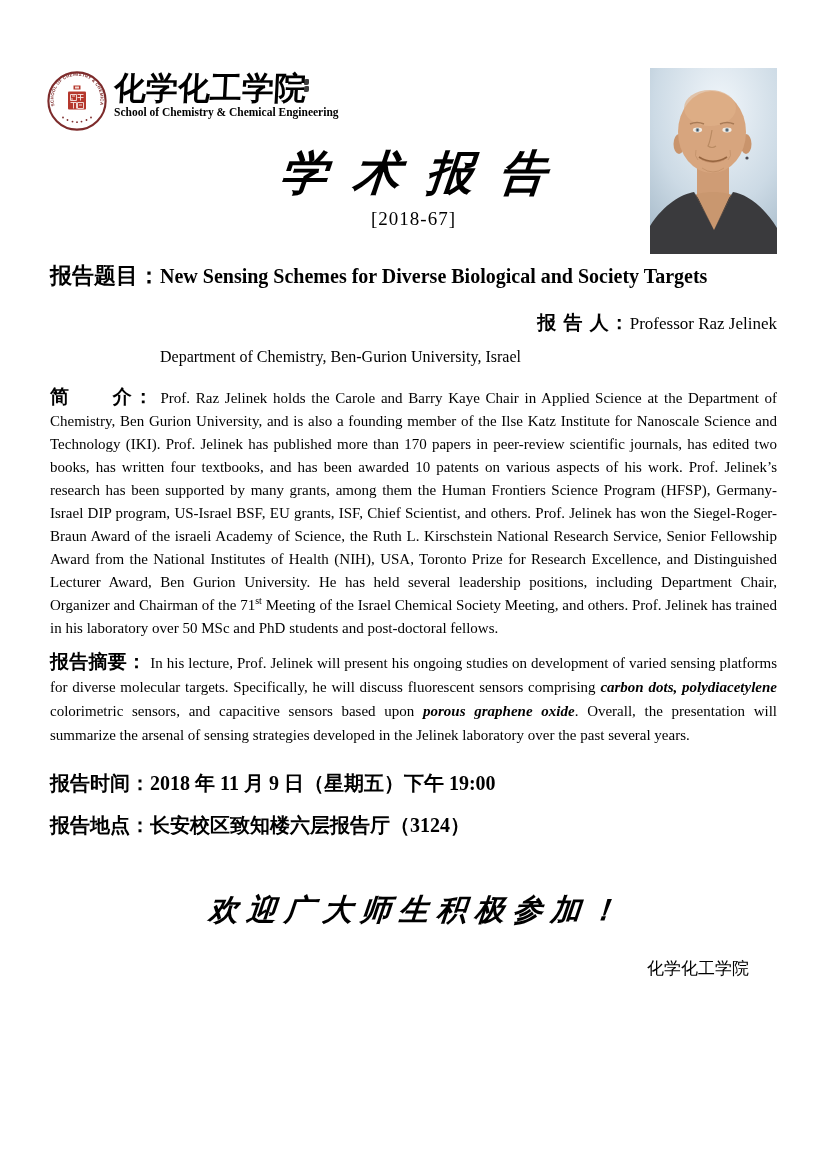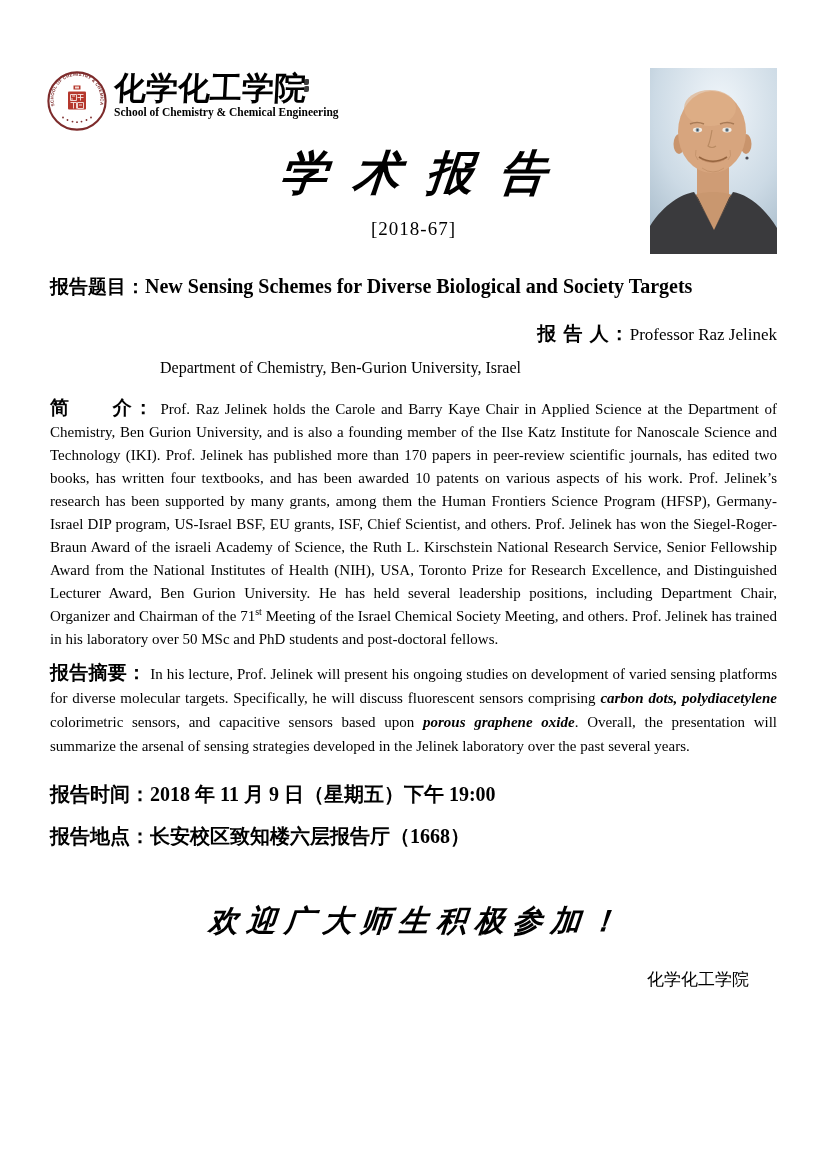--- a/index.html
+++ b/index.html
@@ -30,30 +30,30 @@
   .photo-frame { position: absolute; top: 68px; right: 50px; width: 127px; height: 186px; }
 
   .calligraphy { font-style: italic; font-weight: bold; transform: skewX(-5deg); font-family: "DejaVu Serif", serif; }
 
   .doc-title {
     margin-top: 6px; text-align: center;
     font-size: 47px; line-height: 66px;
     letter-spacing: 26px; padding-left: 26px;
   }
   .doc-number {
-    margin-top: 10px; text-align: center;
+    text-align: center;
     font-size: 19px; line-height: 26px; letter-spacing: 1px;
     font-family: "Liberation Serif", serif;
   }
 
   
   .cn-label { font-family: "Liberation Sans", sans-serif; font-weight: bold; }
 
   .topic { margin: 26px 0 0 0; font-size: 20px; font-weight: bold; line-height: 36px; }
-  .topic .cn-label { font-size: 19px; }
+  .topic .cn-label { font-size: 22px; }
 
   .speaker { margin-top: 16px; }
   .speaker-line1 { font-size: 17px; line-height: 26px; text-align: right; }
   .speaker-line1 .cn-label { font-size: 19px; letter-spacing: 1px; }
   .speaker-line2 { padding-left: 110px; font-size: 16px; line-height: 24px; margin-top: 8px; }
 
   .para { margin: 0; font-size: 15px; line-height: 23px; text-align: justify; }
   .para .cn-label { font-size: 19px; }
   .intro { margin-top: 16px; }
   .abstract { margin-top: 10px; line-height: 24px; }
@@ -125,21 +125,21 @@
       <div class="speaker-line1"><span class="cn-label">报 告 人：</span><span>Professor Raz Jelinek</span></div>
       <div class="speaker-line2">Department of Chemistry, Ben-Gurion University, Israel</div>
     </div>
 
     <p class="para intro"><span class="cn-label">简　　介：</span> <span>Prof. Raz Jelinek holds the Carole and Barry Kaye Chair in Applied Science at the Department of Chemistry, Ben Gurion University, and is also a founding member of the Ilse Katz Institute for Nanoscale Science and Technology (IKI).  Prof. Jelinek has published more than 170 papers in peer-review scientific journals, has edited two books, has written four textbooks, and has been awarded 10 patents on various aspects of his work.  Prof. Jelinek’s research has been supported by many grants, among them the Human Frontiers Science Program (HFSP), Germany-Israel DIP program, US-Israel BSF, EU grants, ISF, Chief Scientist, and others.  Prof. Jelinek has won the Siegel-Roger-Braun Award of the israeli Academy of Science, the Ruth L. Kirschstein National Research Service, Senior Fellowship Award from the National Institutes of Health (NIH), USA, Toronto Prize for Research Excellence, and Distinguished Lecturer Award, Ben Gurion University.  He has held several leadership positions, including Department Chair, Organizer and Chairman of the 71</span><sup>st</sup><span> Meeting of the Israel Chemical Society Meeting, and others.  Prof. Jelinek has trained in his laboratory over 50 MSc and PhD students and post-doctoral fellows.</span></p>
 
     <p class="para abstract"><span class="cn-label">报告摘要：</span> <span>In his lecture, Prof. Jelinek will present his ongoing studies on development of varied sensing platforms for diverse molecular targets.  Specifically, he will discuss fluorescent sensors comprising </span><span class="bi">carbon dots, polydiacetylene</span><span> colorimetric sensors, and capacitive sensors based upon </span><span class="bi">porous graphene oxide</span><span>. Overall, the presentation will summarize the arsenal of sensing strategies developed in the Jelinek laboratory over the past several years.</span></p>
 
     <div class="meta-line"><span class="cn-label">报告时间：</span><span>2018 年 11 月 9 日（星期五）下午 19:00</span></div>
 
-    <div class="meta-line"><span class="cn-label">报告地点：</span><span>长安校区致知楼六层报告厅（1668）</span></div>
+    <div class="meta-line"><span class="cn-label">报告地点：</span><span>长安校区致知楼六层报告厅（3124）</span></div>
 
     <div class="welcome calligraphy">欢迎广大师生积极参加！</div>
 
     <div class="signer">化学化工学院</div>
   </div>
 
   <svg class="photo-frame" viewBox="0 0 127 186" aria-hidden="true">
     <defs>
       <radialGradient id="bgGrad" cx="55%" cy="22%" r="95%">
         <stop offset="0%" stop-color="#f1f6fa"></stop>

